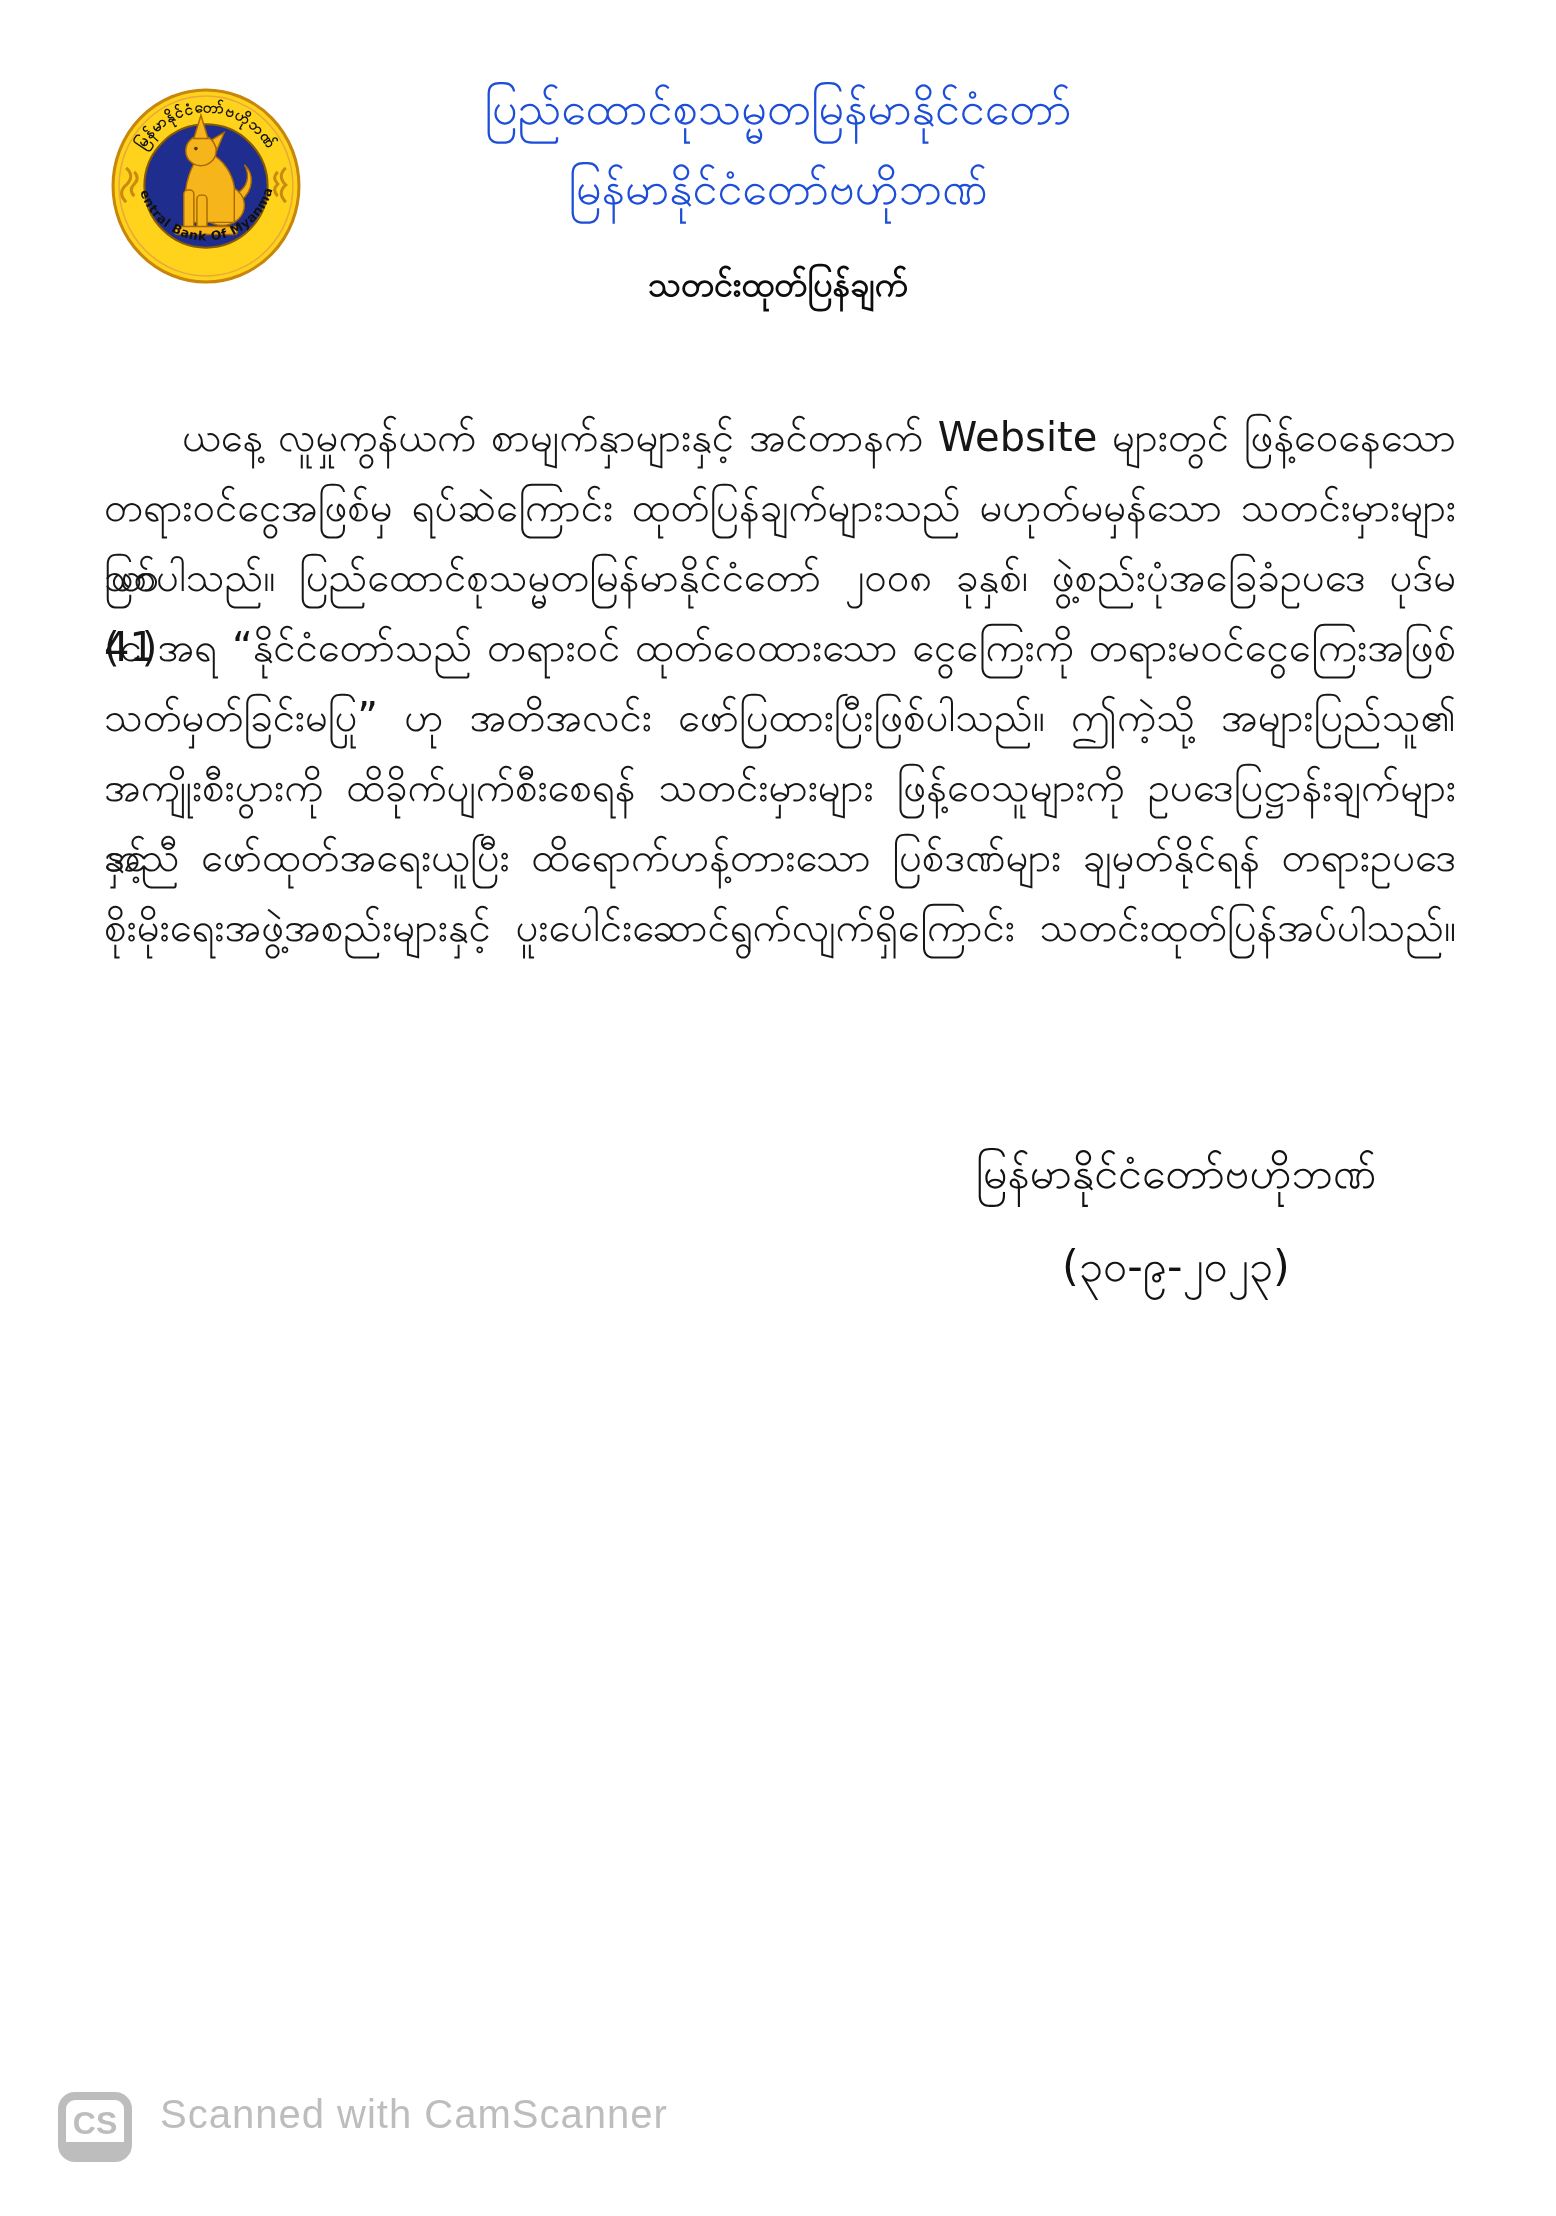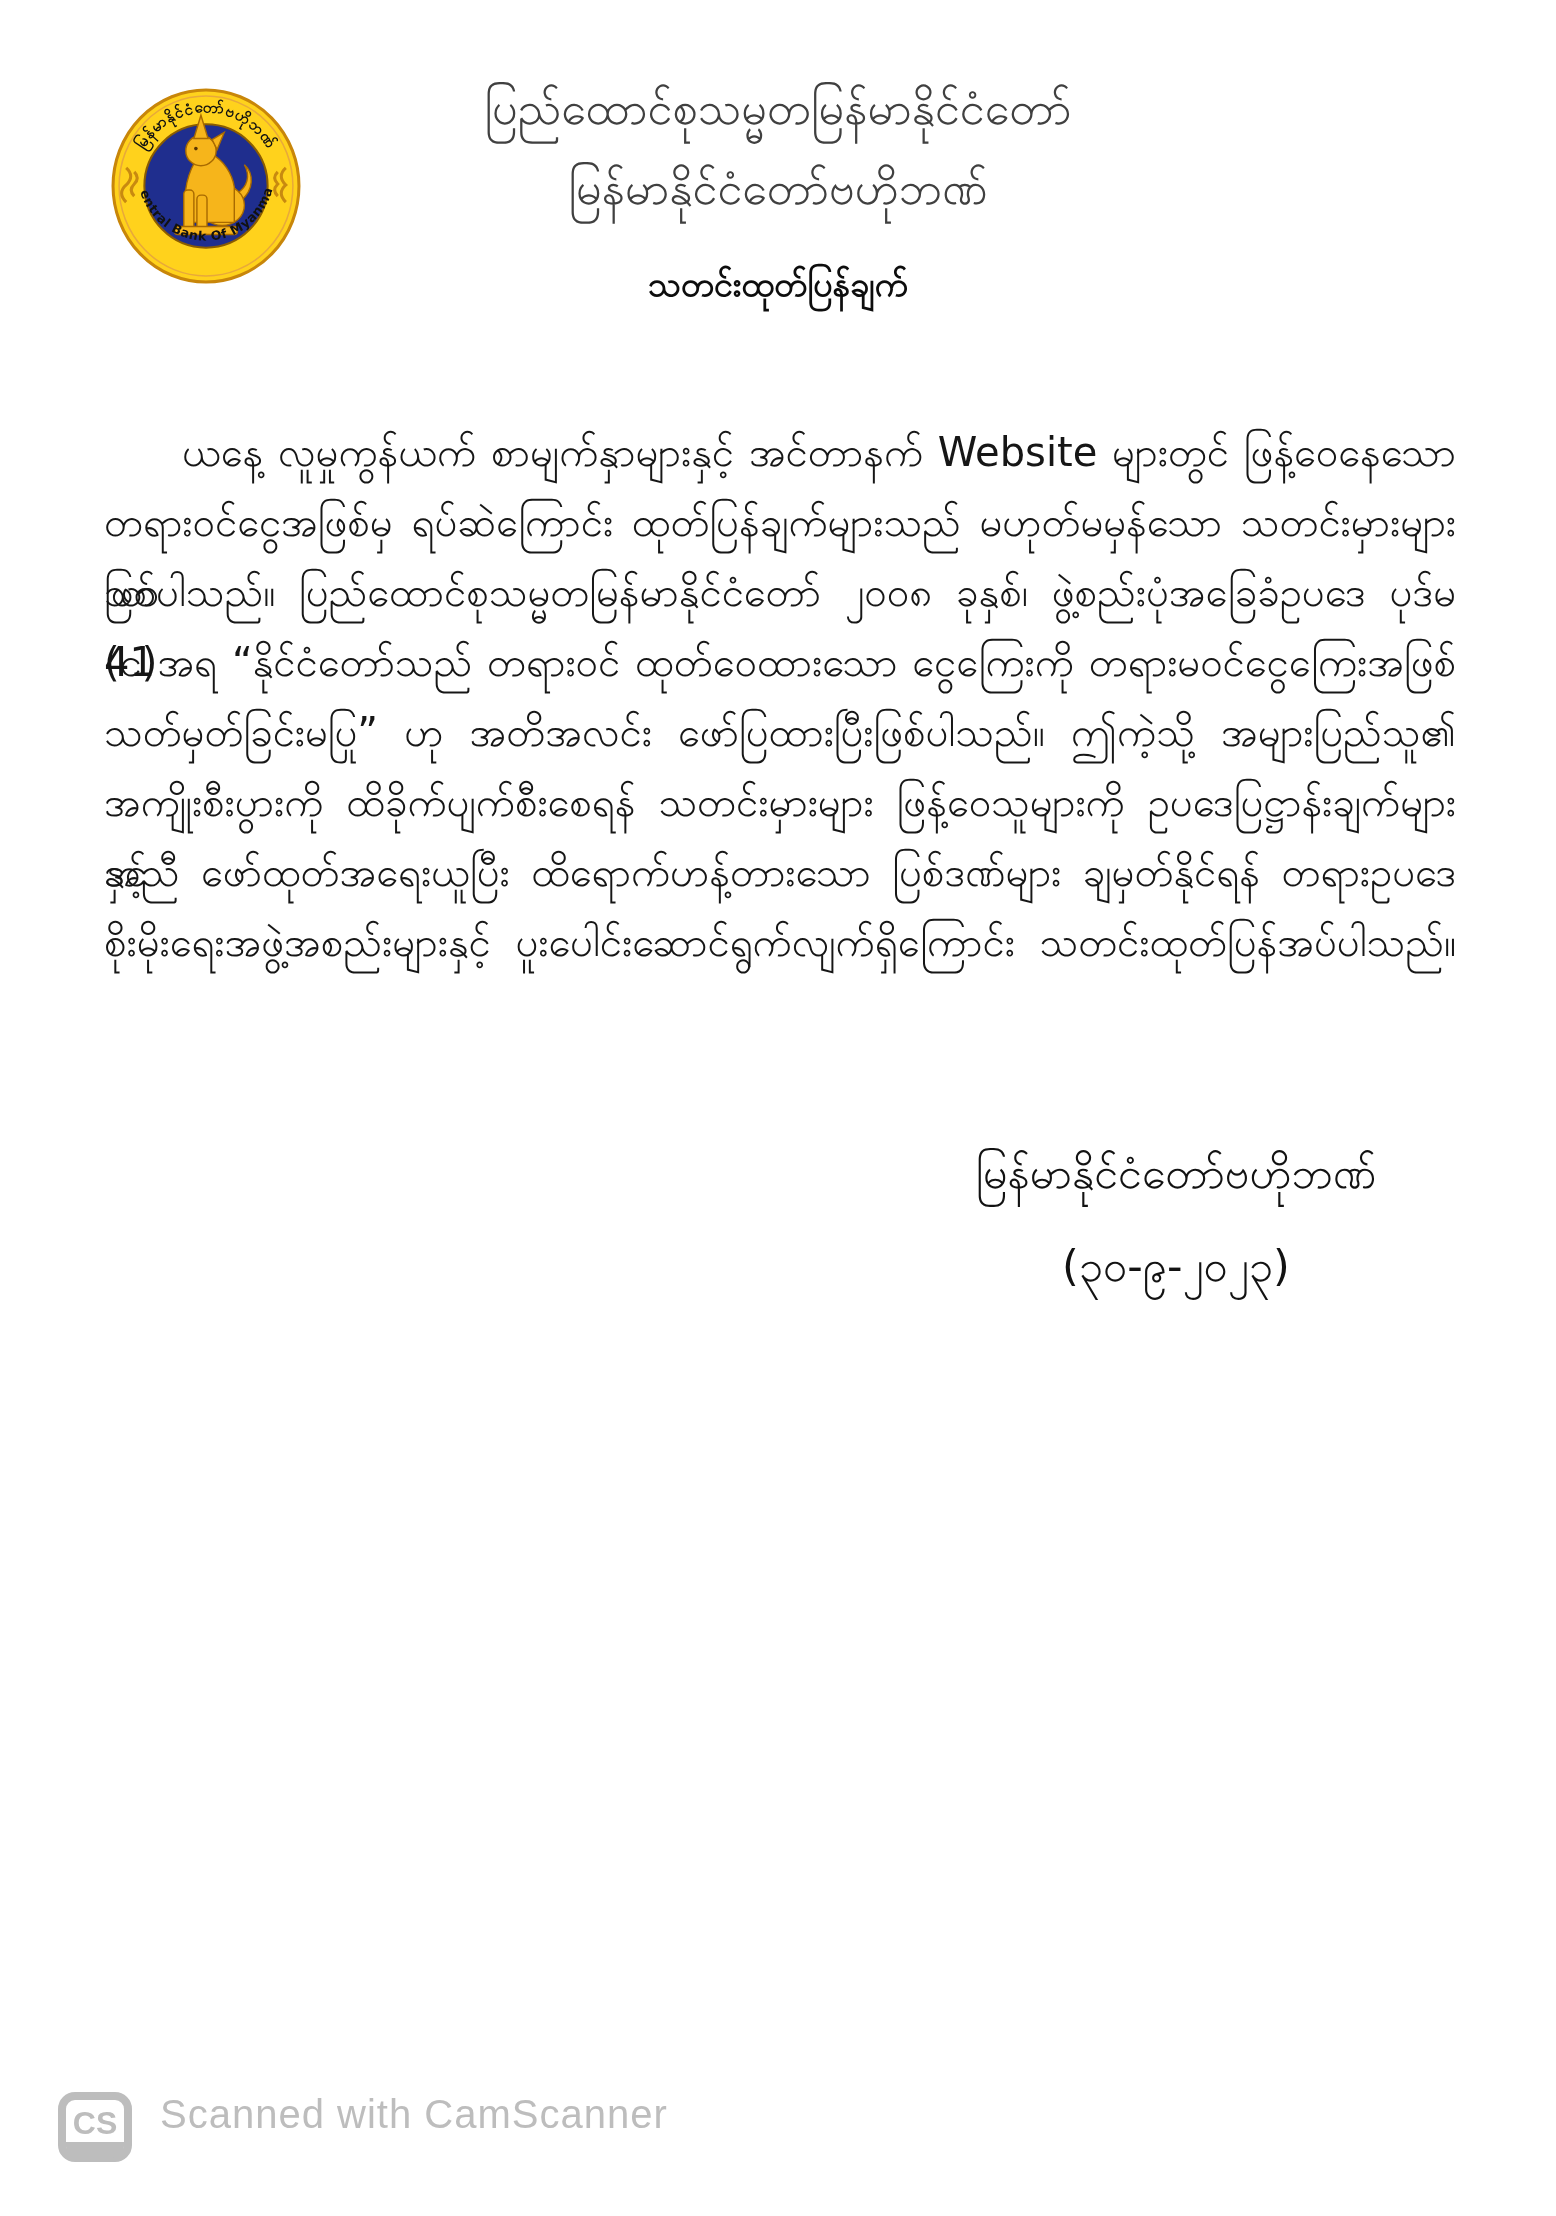--- a/index.html
+++ b/index.html
@@ -17,36 +17,36 @@
   .logo-wrap {
     position:absolute; left:110px; top:86px;
     width:192px; height:200px;
   }
   .logo-wrap svg { width:100%; height:100%; }
 
   
   .hdr-line {
     position:absolute; left:0; width:100%;
     text-align:center;
-    color:#404040;
+    color:#1d4ed8;
   }
   .hdr-1 { top:80px;  font-size:45px; }
   .hdr-2 { top:160px; font-size:45px; }
   .doc-title {
     position:absolute; left:0; width:100%;
     top:262px;
     text-align:center;
     font-size:34px; font-weight:bold;
     color:#0d0d0d;
   }
 
   
   .body-text {
     position:absolute;
-    left:104px; top:417px;
+    left:104px; top:402px;
     width:1352px;
     font-size:40px;
   }
   .bline {
     height:70px; line-height:70px;
     text-align:justify;
     text-align-last:justify;
     -moz-text-align-last:justify;
     white-space:normal;
     overflow:visible;

